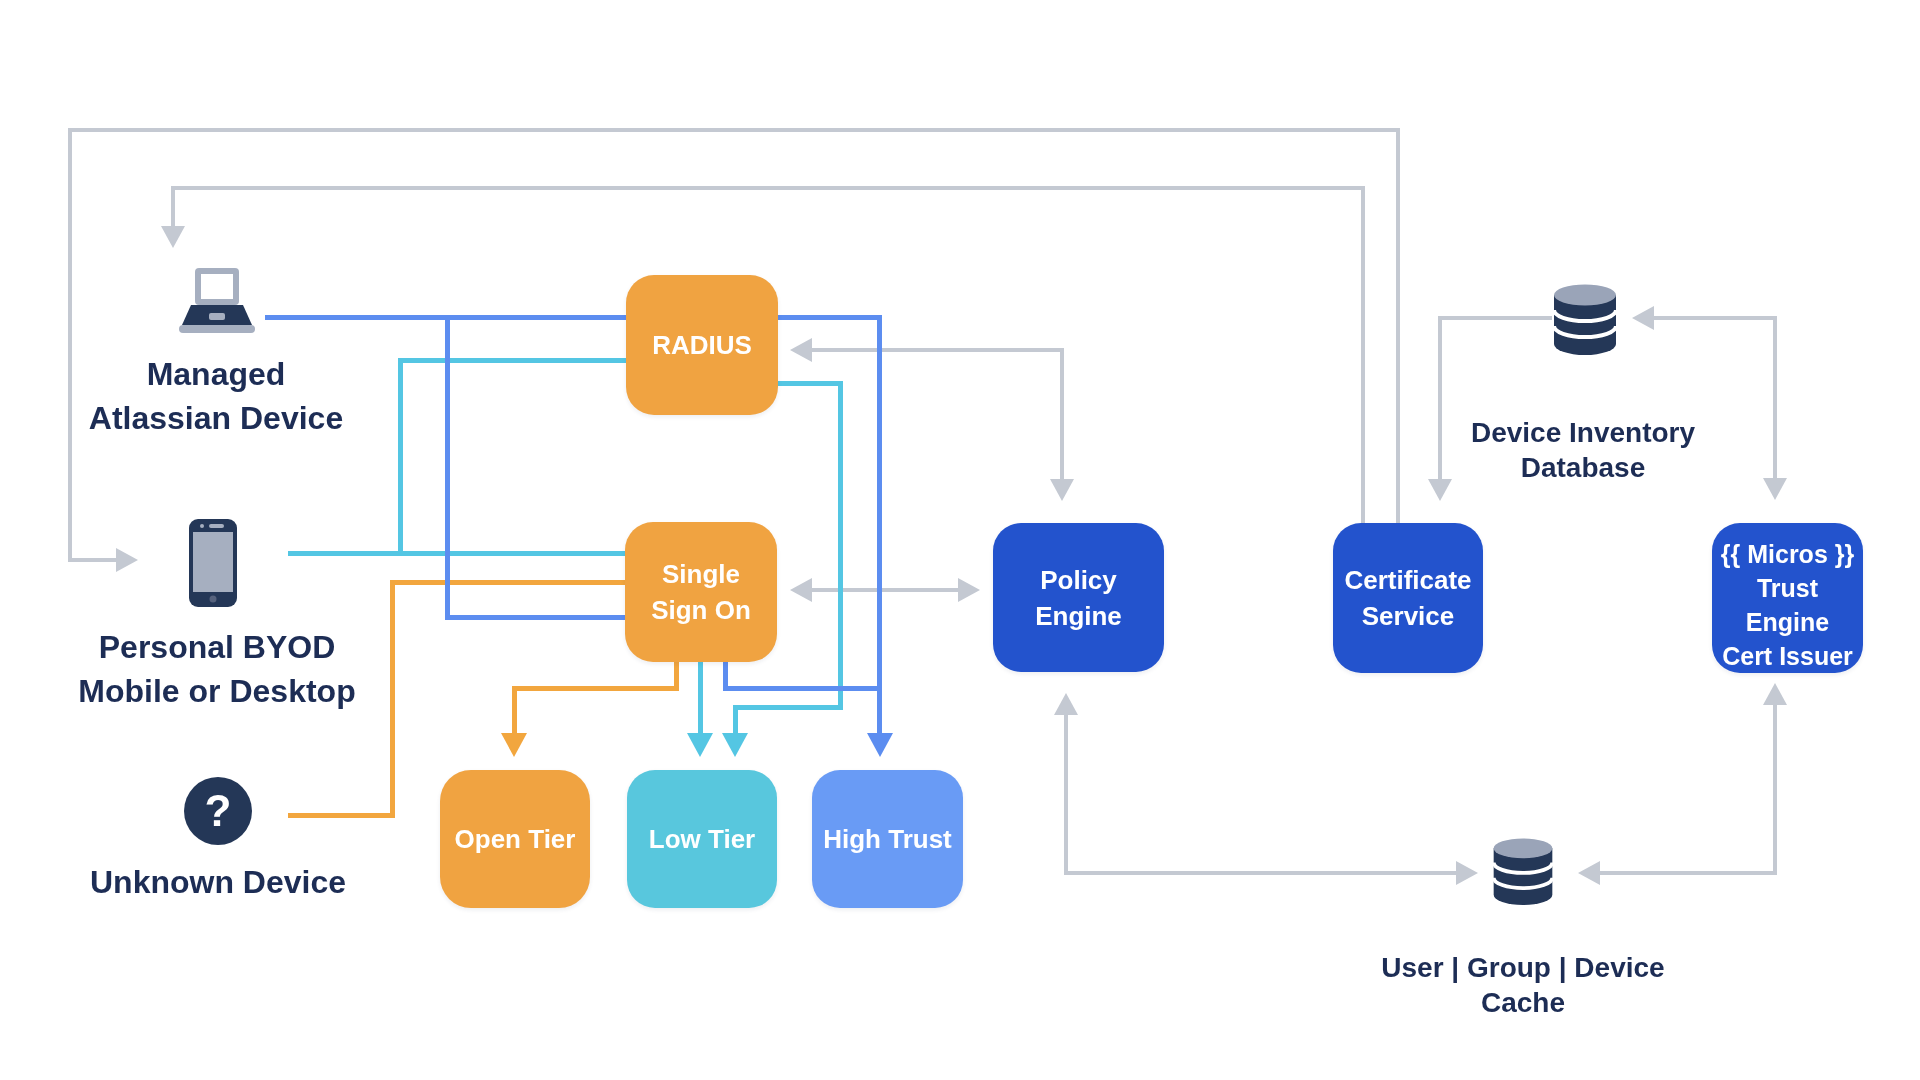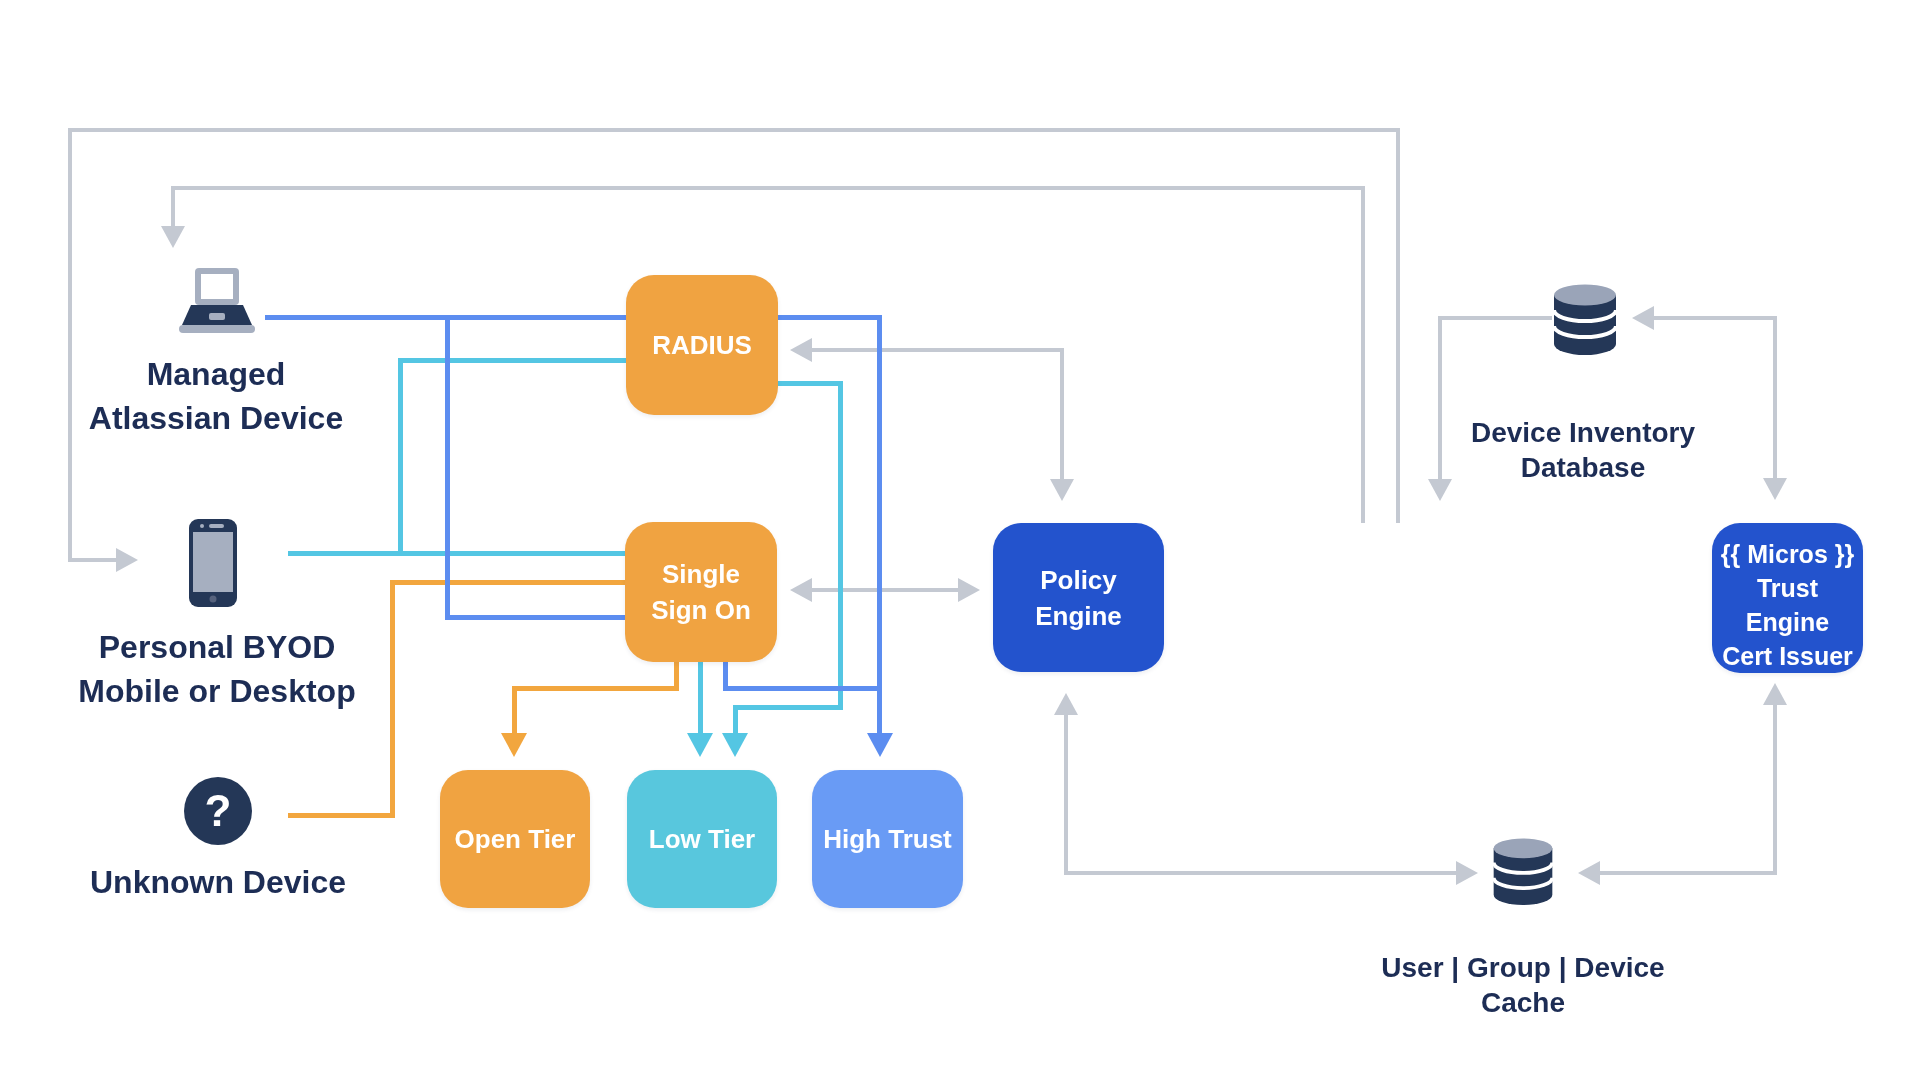--- a/index.html
+++ b/index.html
@@ -120,32 +120,36 @@
   <div class="seg blue" style="left:723px;top:662px;width:5px;height:29px;"></div>
   <div class="ah b-down" style="left:867px;top:733px;"></div>
 
   <div class="node orange-fill" style="left:626px;top:275px;width:152px;height:140px;">
     <span>RADIUS</span>
   </div>
   <div class="node orange-fill" style="left:625px;top:522px;width:152px;height:140px;">
     <span>Single
 Sign On</span>
   </div>
-  <div class="node orange-fill" style="left:440px;top:770px;width:150px;height:138px;">
+  <div class="node orange-fill" style="left:440px;top:770px;width:150px;height:138px;border-radius:31px;">
     <span>Open Tier</span>
   </div>
   <div class="node cyan-fill" style="left:627px;top:770px;width:150px;height:138px;text-align:center;">
     <span>Low Tier</span>
   </div>
   <div class="node blue-fill" style="left:812px;top:770px;width:151px;height:138px;">
     <span>High Trust</span>
   </div>
   <div class="node royal-fill" style="left:993px;top:523px;width:171px;height:149px;">
     <span>Policy
 Engine</span>
+  </div>
+  <div class="node royal-fill" style="left:1333px;top:523px;width:150px;height:150px;">
+    <span>Certificate
+Service</span>
   </div>
   <div class="node royal-fill trust" style="left:1712px;top:523px;width:151px;height:150px;align-items:flex-end;">
     <span>{{ Micros }}
 Trust Engine
 Cert Issuer</span>
   </div>
 
   <svg class="device-icon" style="left:176px;top:268px;" width="82" height="72" viewBox="0 0 82 72">
     <rect x="19" y="0" width="44" height="37" rx="4" fill="#A6AFC0"></rect>
     <rect x="25" y="6" width="32" height="25" fill="#ffffff"></rect>

